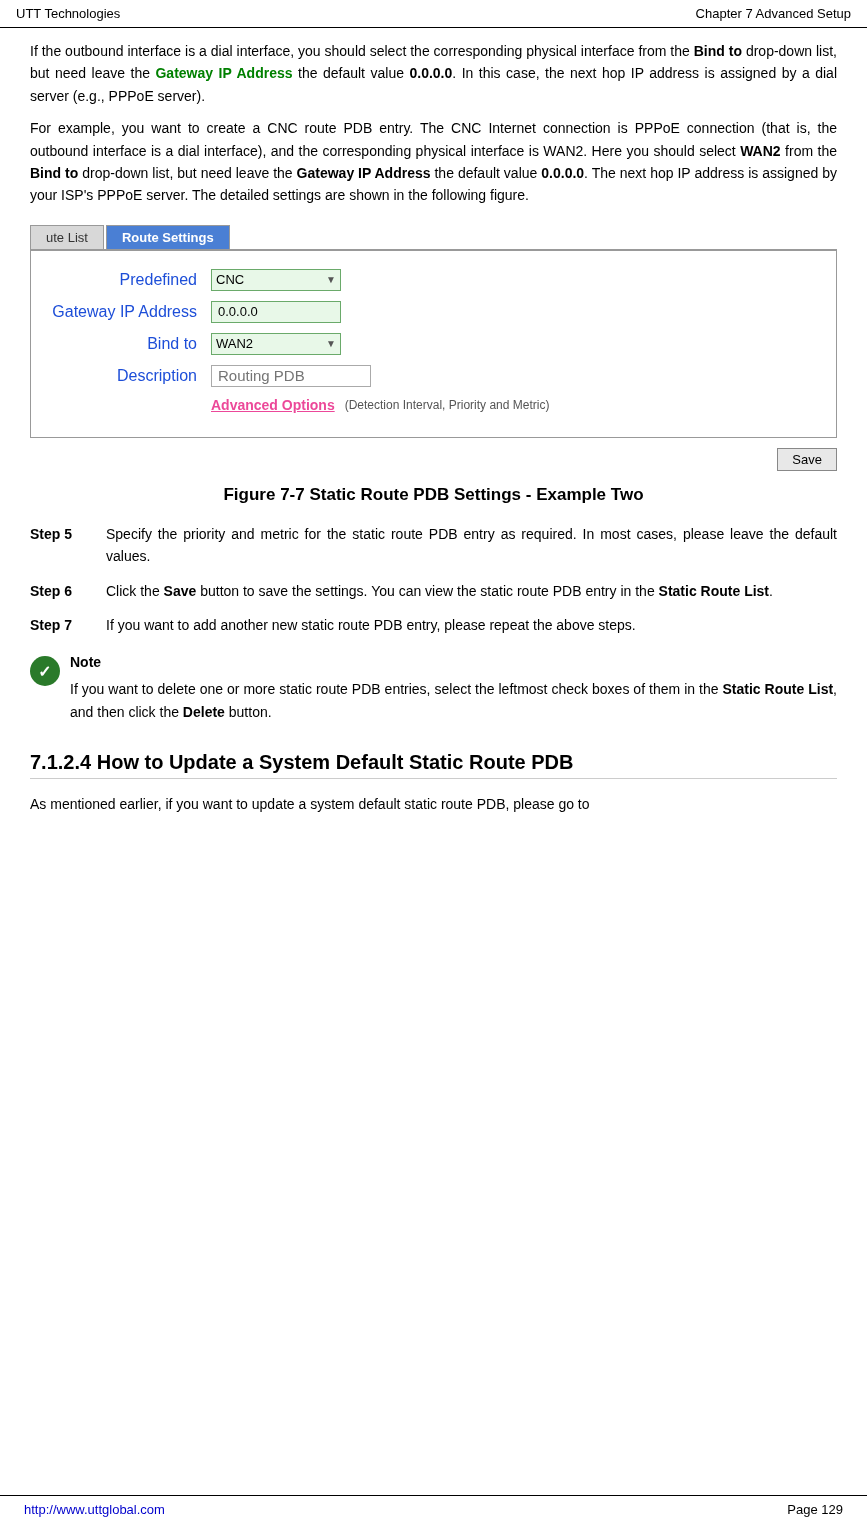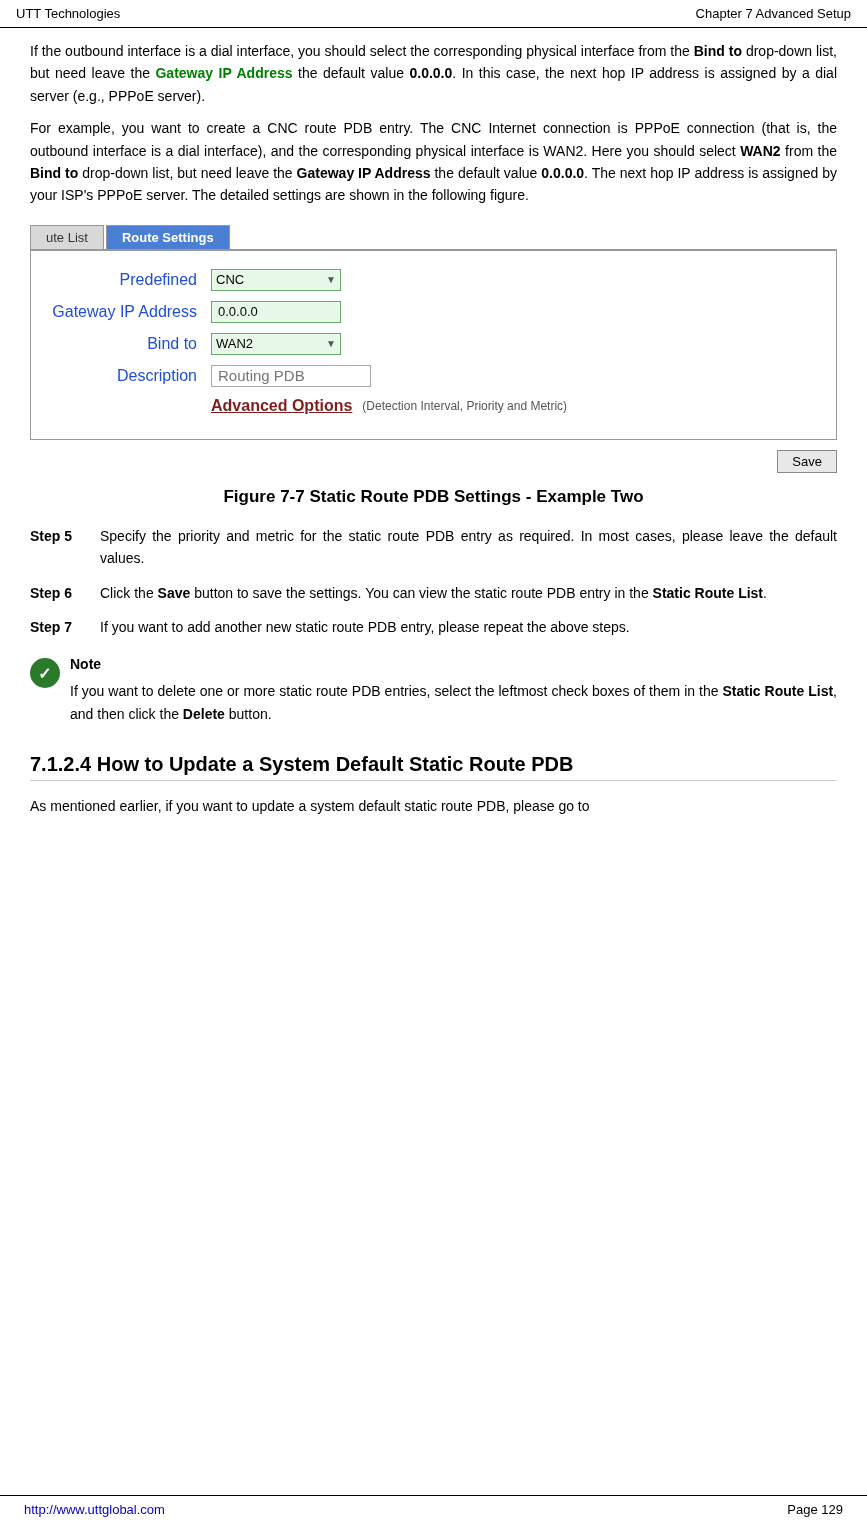--- a/index.html
+++ b/index.html
@@ -135,23 +135,23 @@
       border: 1px solid #aaa;
       background: #fff;
       padding: 2px 6px;
       font-size: 15px;
       width: 160px;
       height: 22px;
       color: #15803d;
     }
 
     .advanced-link {
-      color: #7f1d1d;
-      font-weight: bold;
-      font-size: 16px;
+      color: #ec4899;
+      font-weight: bold;
+      font-size: 14px;
       text-decoration: underline;
       cursor: pointer;
       text-align: center;
     }
 
     .advanced-note {
       font-size: 12px;
       color: #555;
       margin-left: 10px;
     }
@@ -174,20 +174,21 @@
       text-align: center;
       font-size: 17px;
       font-weight: bold;
       margin: 14px 0 18px 0;
     }
 
     .step-block {
       display: flex;
       margin-bottom: 12px;
       line-height: 1.6;
+      gap: 6px;
     }
 
     .step-label {
       font-weight: bold;
       min-width: 70px;
       font-size: 14px;
     }
 
     .step-content {
       flex: 1;

